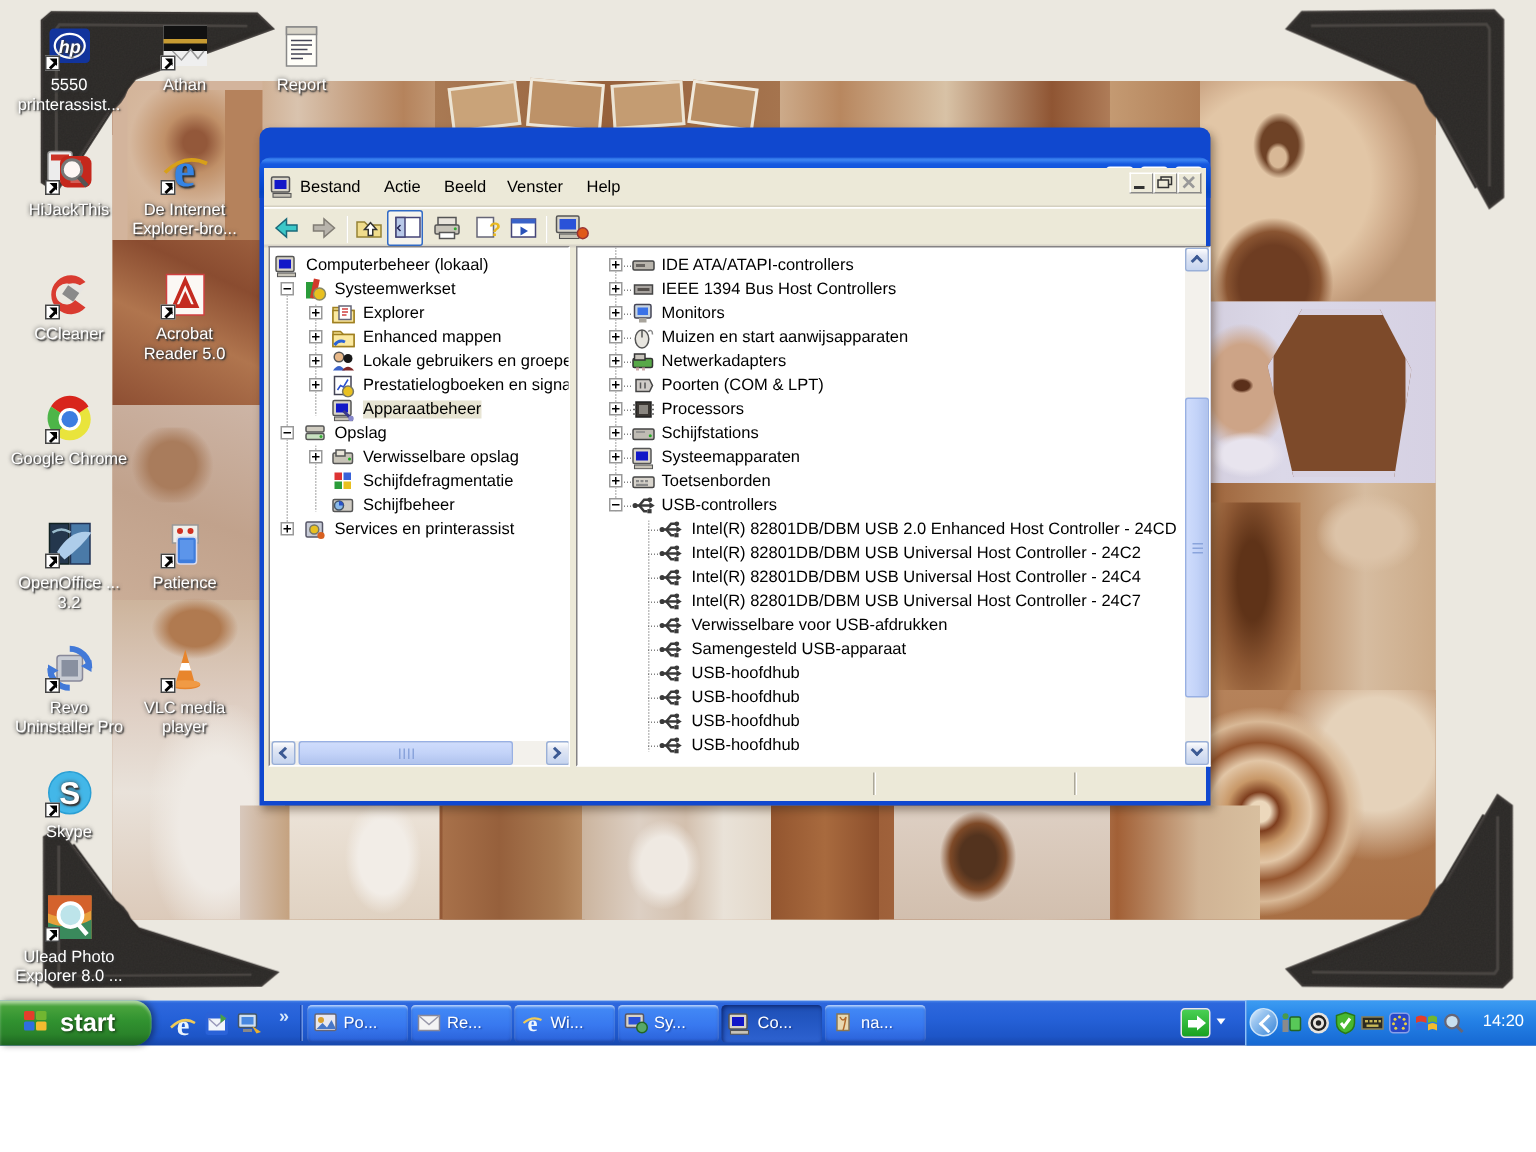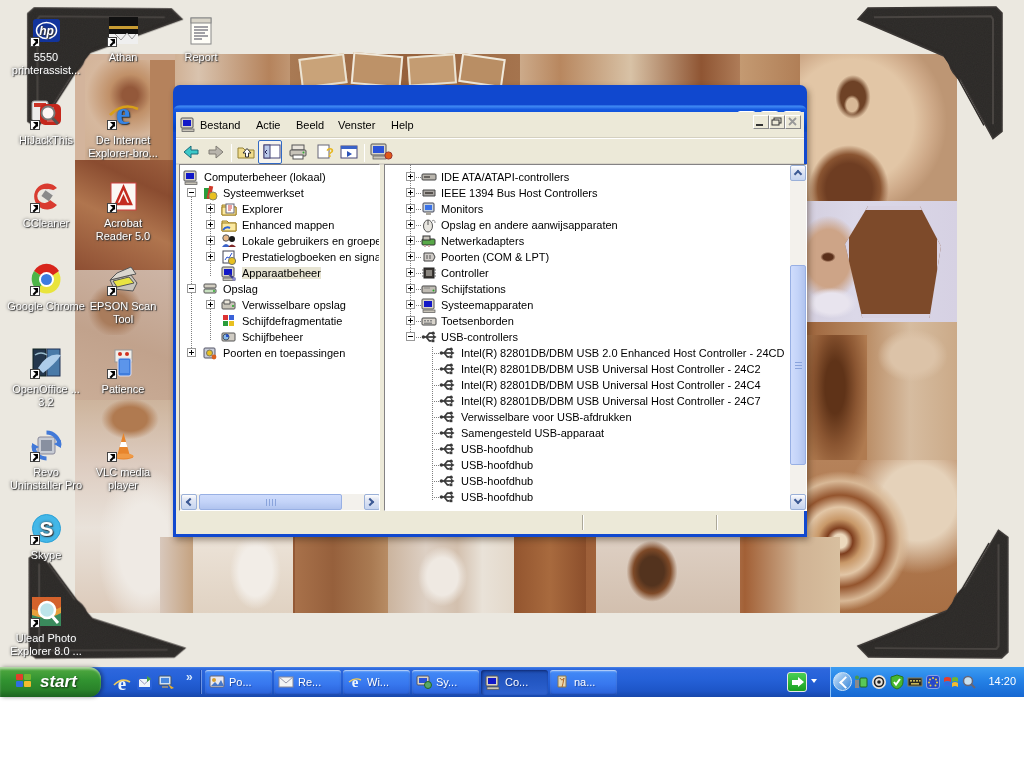--- a/index.html
+++ b/index.html
@@ -4,21 +4,21 @@
 <style>
 * { margin:0; padding:0; box-sizing:border-box; }
 html,body { width:1024px; height:768px; background:#fff; font-family:"Liberation Sans",sans-serif; overflow:hidden; }
 #desktop { position:absolute; left:0; top:0; width:1024px; height:667px; background:#ebe8e0; overflow:hidden; }
 .ph { position:absolute; }
 #taskbar { position:absolute; left:0; top:667px; width:1024px; height:30px;
   background:linear-gradient(180deg,#4a86e8 0%,#2d67dd 6%,#2561d8 40%,#1d55c7 80%,#1747ab 100%); }
 #startbtn { position:absolute; left:0; top:0; width:101px; height:30px;
   background:linear-gradient(180deg,#8cc478 0%,#48a33c 14%,#319230 45%,#2a832a 75%,#1c6420 100%);
   border-radius:0 12px 12px 0; box-shadow:inset 0 2px 2px rgba(255,255,255,.35), 2px 0 4px rgba(0,0,0,.4);
-  color:#fff; font-weight:bold; font-style:italic; font-size:17px; }
+  color:#fff; font-weight:bold; font-size:17px; }
 #startbtn span.txt { position:absolute; left:40px; top:5px; text-shadow:1px 1px 2px rgba(0,0,0,.6); }
 .winflag { position:absolute; width:16px; height:15px; }
 .winflag i { position:absolute; width:7px; height:6px; border-radius:1px; }
 .winflag i:nth-child(1){ left:0; top:0; background:#e33e2b; }
 .winflag i:nth-child(2){ left:8px; top:0; background:#71b631; }
 .winflag i:nth-child(3){ left:0; top:7px; background:#2f6ee0; }
 .winflag i:nth-child(4){ left:8px; top:7px; background:#f3bb2f; }
 .dicon { position:absolute; width:78px; text-align:center; color:#fff; font-size:11px; line-height:13px;
   text-shadow:1px 1px 1px #333, 0 0 3px #444; }
 .dicon .ic { position:relative; width:33px; height:33px; margin:0 auto 4px; }
@@ -234,28 +234,20 @@
   <div class="dicon" style="left:7px;top:263px;"><div class="ic">
     <svg width="33" height="33">
           <circle cx="16.5" cy="16.5" r="14" fill="#e9e43c"></circle>
           <path d="M16.5,16.5 L4,8 A14.5,14.5 0 0 1 29,8 Z" fill="#d8251c"></path>
           <path d="M16.5,16.5 L4,8 A14.5,14.5 0 0 0 7,27 Z" fill="#4db548"></path>
           <circle cx="16.5" cy="16.5" r="7.5" fill="#fff"></circle>
           <circle cx="16.5" cy="16.5" r="5.5" fill="#3d7de0"></circle>
         </svg>
     <span class="sc"></span>
       </div>Google Chrome</div>
-  <div class="dicon" style="left:84px;top:263px;"><div class="ic">
-    <svg width="33" height="33">
-          <path d="M7,26 L3,17 L24,12 L30,20 L26,28 Z" fill="#c8c4bc" stroke="#555"></path>
-          <path d="M6,18 L22,14 L27,20 L10,24 Z" fill="#e8e342" stroke="#555"></path>
-          <path d="M10,10 L24,4 L29,11 L24,12 L3,17 Z" fill="#dad6ce" stroke="#555"></path>
-        </svg>
-    <span class="sc"></span>
-      </div>EPSON Scan<br>Tool</div>
   <div class="dicon" style="left:7px;top:346px;"><div class="ic">
     <svg width="33" height="33">
           <rect x="3" y="3" width="13" height="27" fill="#24374d" stroke="#122"></rect>
           <rect x="17" y="3" width="13" height="27" fill="#4a7aa8" stroke="#235"></rect>
           <path d="M8,22 Q18,6 31,9 Q25,18 13,27 Z" fill="#aecdea"></path>
           <path d="M5,9 Q11,5 17,9" stroke="#9bc" stroke-width="1.5" fill="none"></path>
         </svg>
     <span class="sc"></span>
       </div>OpenOffice ...<br>3.2</div>
   <div class="dicon" style="left:84px;top:346px;"><div class="ic">
@@ -597,21 +589,21 @@
             <svg class="ticon" style="left:41px" width="16" height="16">
               <use href="#i-dskm"></use>
             </svg>
             <span class="lbl" style="left:62px;">Schijfbeheer</span>
           </div>
 <div class="trow" style="left:0;top:180px">
             <span class="pm pl" style="left:7px"></span>
             <svg class="ticon" style="left:22px" width="16" height="16">
               <use href="#i-serv"></use>
             </svg>
-            <span class="lbl" style="left:43px;">Poorten en toepassingen</span>
+            <span class="lbl" style="left:43px;">Services en printerassist</span>
           </div>
 <div class="strack" style="left:0;top:329px;width:201px;height:16px"></div>
 <span class="sbtn" style="left:1px;top:329px">
             <i class="chv" style="left:5px;top:4px;transform:rotate(45deg)"></i>
           </span>
 <span class="sbtn" style="left:184px;top:329px">
             <i class="chv" style="left:2px;top:4px;transform:rotate(225deg)"></i>
           </span>
 <div class="sthumb" style="left:19px;top:329px;width:143px;height:16px;background:linear-gradient(180deg,#cfdcfc,#c3d3f8 50%,#b0c3ee)">
             <i class="grip-h" style="left:66px"></i>
@@ -643,21 +635,21 @@
               <use href="#i-mon"></use>
             </svg>
             <span class="lbl" style="left:56px">Monitors</span>
           </div>
 <div class="trow" style="left:0;top:52px">
             <span class="pm pl" style="left:21px"></span>
             <div class="hdot" style="left:31px;top:8px;width:5px"></div>
             <svg class="ticon" style="left:36px" width="16" height="16">
               <use href="#i-mouse"></use>
             </svg>
-            <span class="lbl" style="left:56px">Opslag en andere aanwijsapparaten</span>
+            <span class="lbl" style="left:56px">Muizen en start aanwijsapparaten</span>
           </div>
 <div class="trow" style="left:0;top:68px">
             <span class="pm pl" style="left:21px"></span>
             <div class="hdot" style="left:31px;top:8px;width:5px"></div>
             <svg class="ticon" style="left:36px" width="16" height="16">
               <use href="#i-net"></use>
             </svg>
             <span class="lbl" style="left:56px">Netwerkadapters</span>
           </div>
 <div class="trow" style="left:0;top:84px">
@@ -667,21 +659,21 @@
               <use href="#i-port"></use>
             </svg>
             <span class="lbl" style="left:56px">Poorten (COM &amp; LPT)</span>
           </div>
 <div class="trow" style="left:0;top:100px">
             <span class="pm pl" style="left:21px"></span>
             <div class="hdot" style="left:31px;top:8px;width:5px"></div>
             <svg class="ticon" style="left:36px" width="16" height="16">
               <use href="#i-cpu"></use>
             </svg>
-            <span class="lbl" style="left:56px">Controller</span>
+            <span class="lbl" style="left:56px">Processors</span>
           </div>
 <div class="trow" style="left:0;top:116px">
             <span class="pm pl" style="left:21px"></span>
             <div class="hdot" style="left:31px;top:8px;width:5px"></div>
             <svg class="ticon" style="left:36px" width="16" height="16">
               <use href="#i-hdd"></use>
             </svg>
             <span class="lbl" style="left:56px">Schijfstations</span>
           </div>
 <div class="trow" style="left:0;top:132px">

